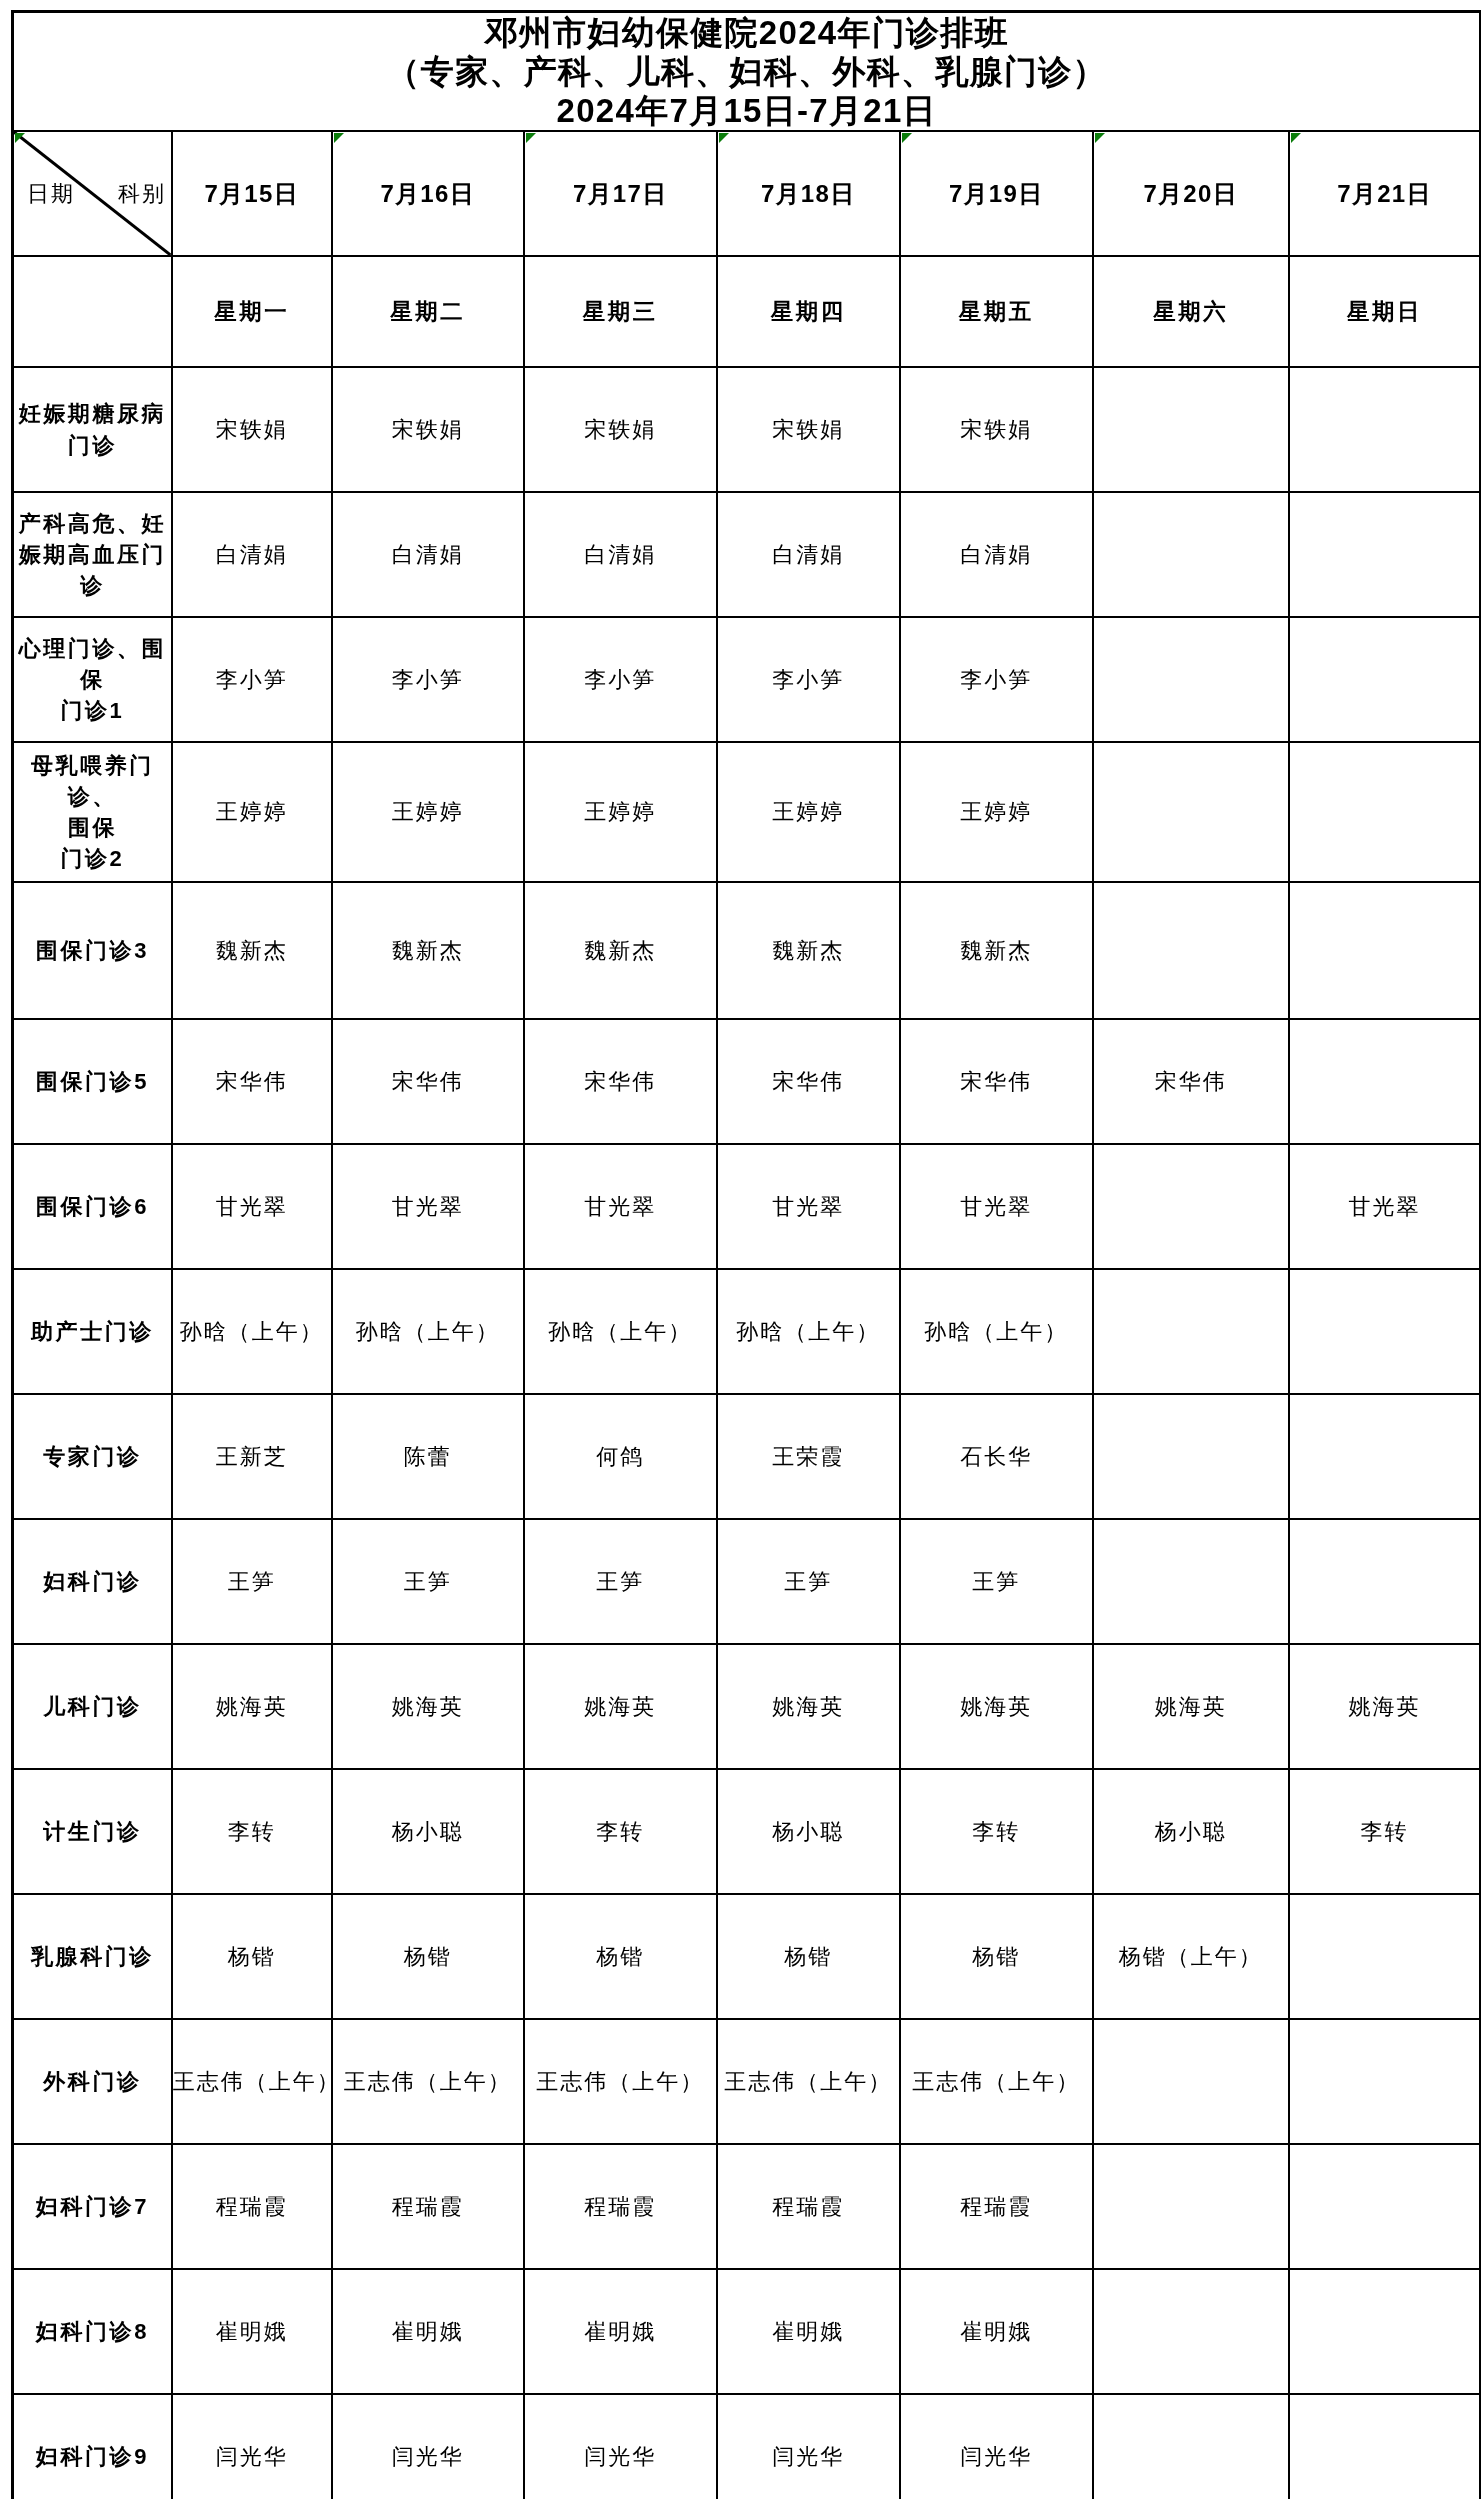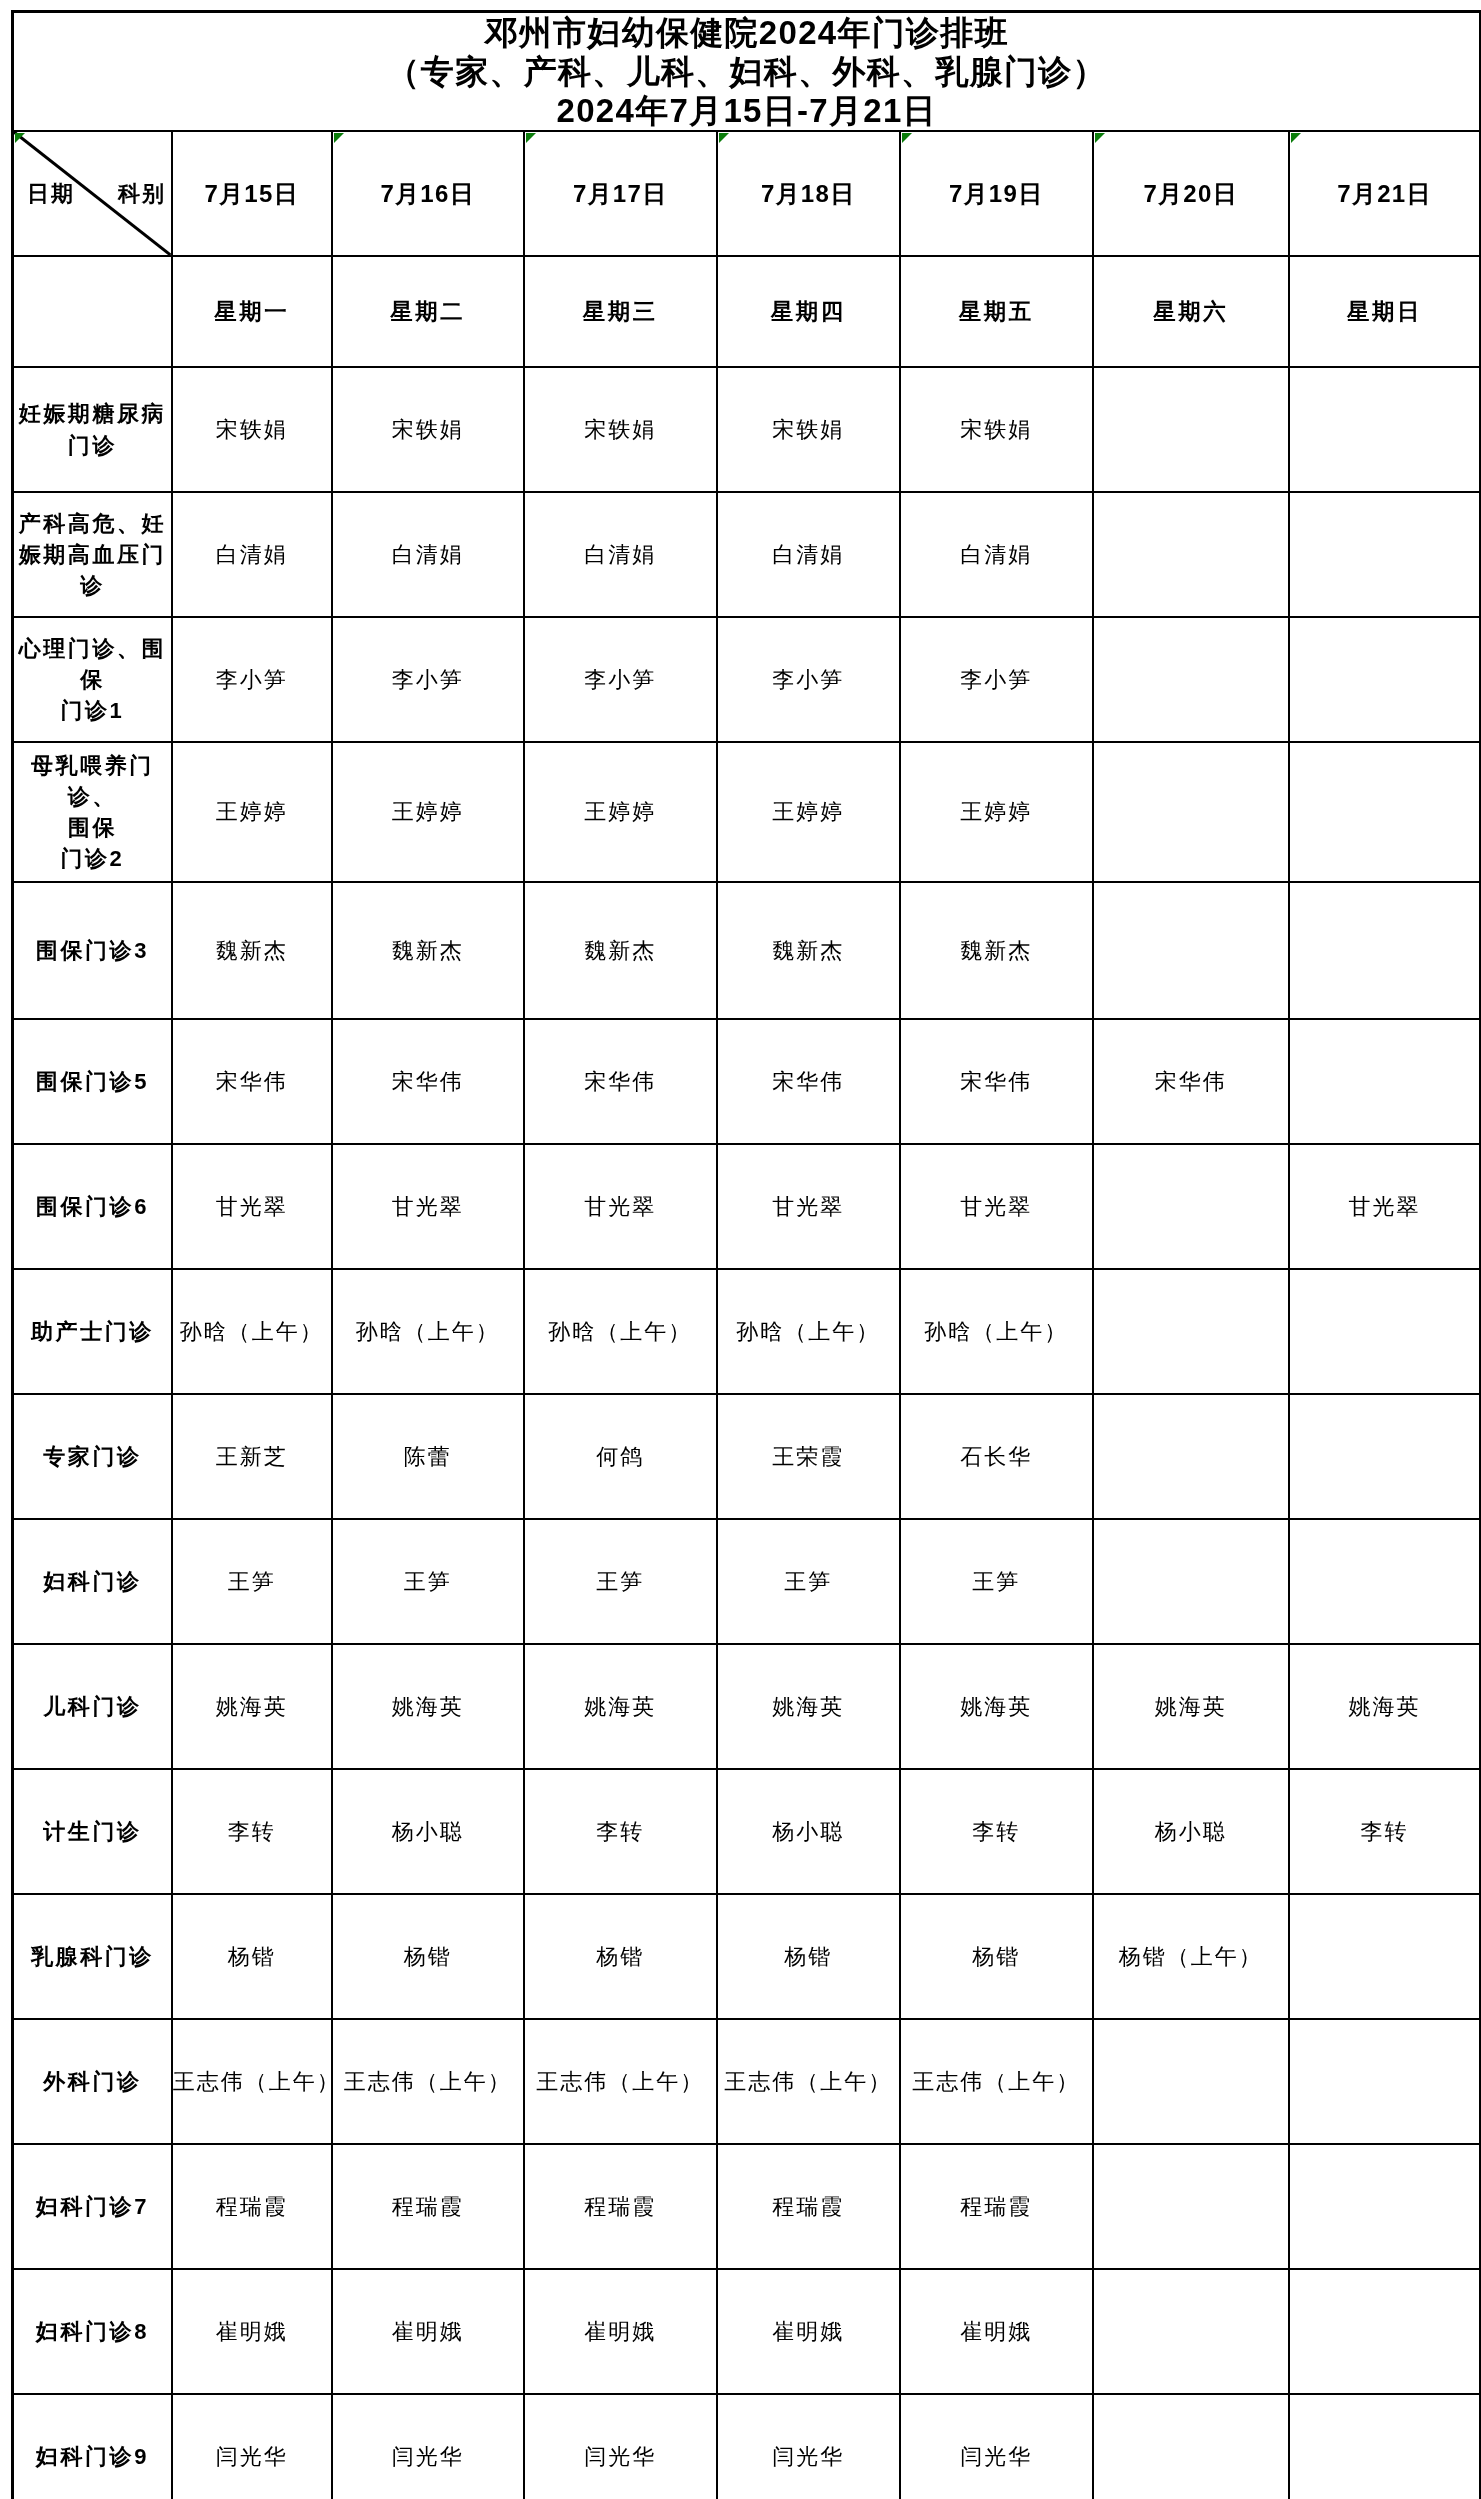--- a/index.html
+++ b/index.html
@@ -38,21 +38,21 @@
     font-weight:700;
     font-size:33px;
     line-height:39px;
     letter-spacing:1.3px;
   }
   
   td.corner-cell{overflow:hidden;}
   .corner-inner{
     display:flex;align-items:center;justify-content:center;
     gap:43px;height:100%;padding-left:8px;
-    font-size:22px;letter-spacing:2px;font-weight:bold;
+    font-size:22px;letter-spacing:2px;
   }
   svg.diag{position:absolute;inset:0;width:100%;height:100%;display:block;}
   tr.dates-row td{height:123px;}
   td.date-cell{font-size:24px;font-weight:700;letter-spacing:1.3px;border-radius:9px;}
   tr.weekday-row td{height:109px;}
   td.weekday-cell{font-size:22.4px;font-weight:700;letter-spacing:2.6px;}
   
   tr.h-std td{height:123px;}
   tr.h-tall td{height:138px;}
   tr.h-mid td{height:135px;}

